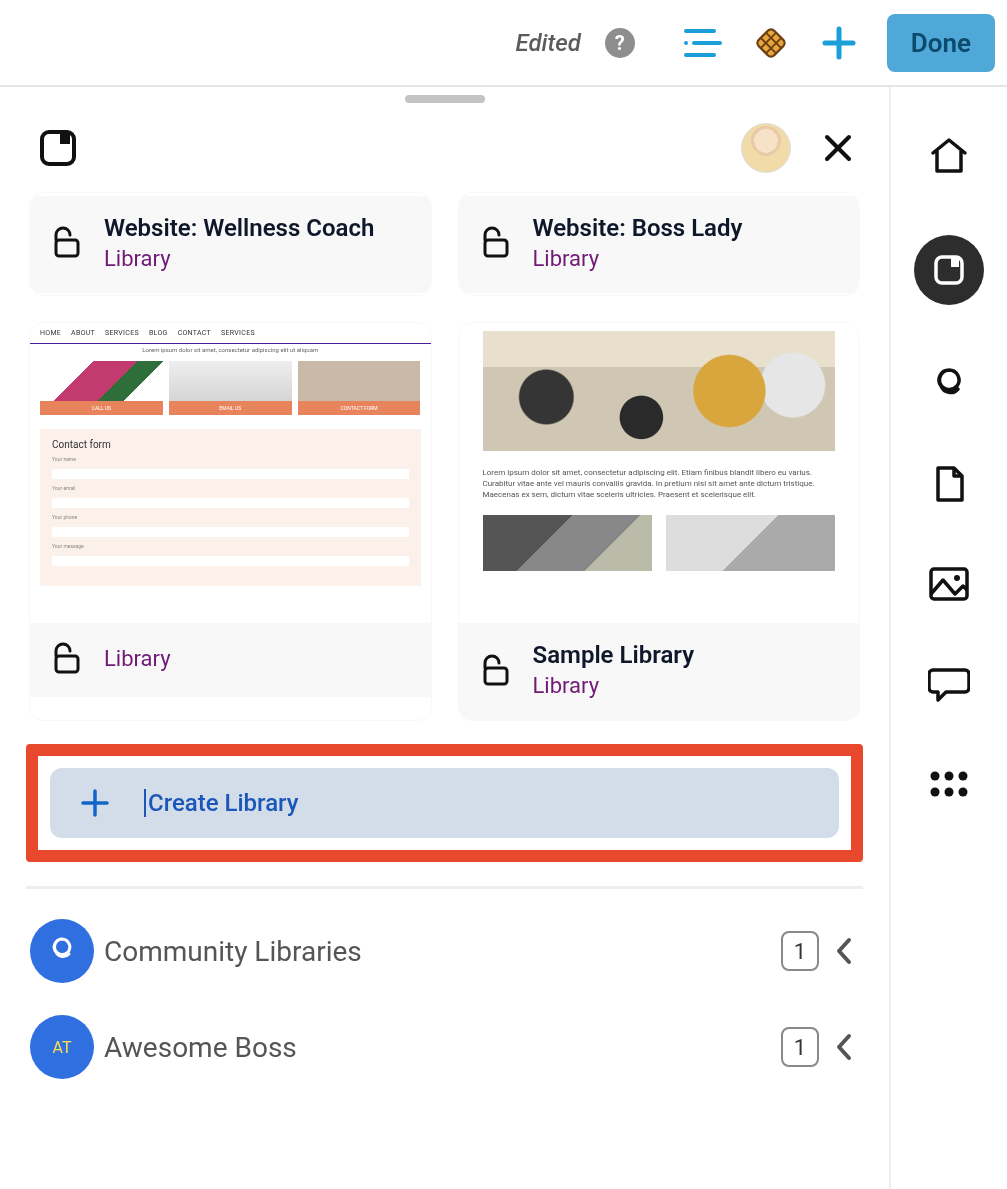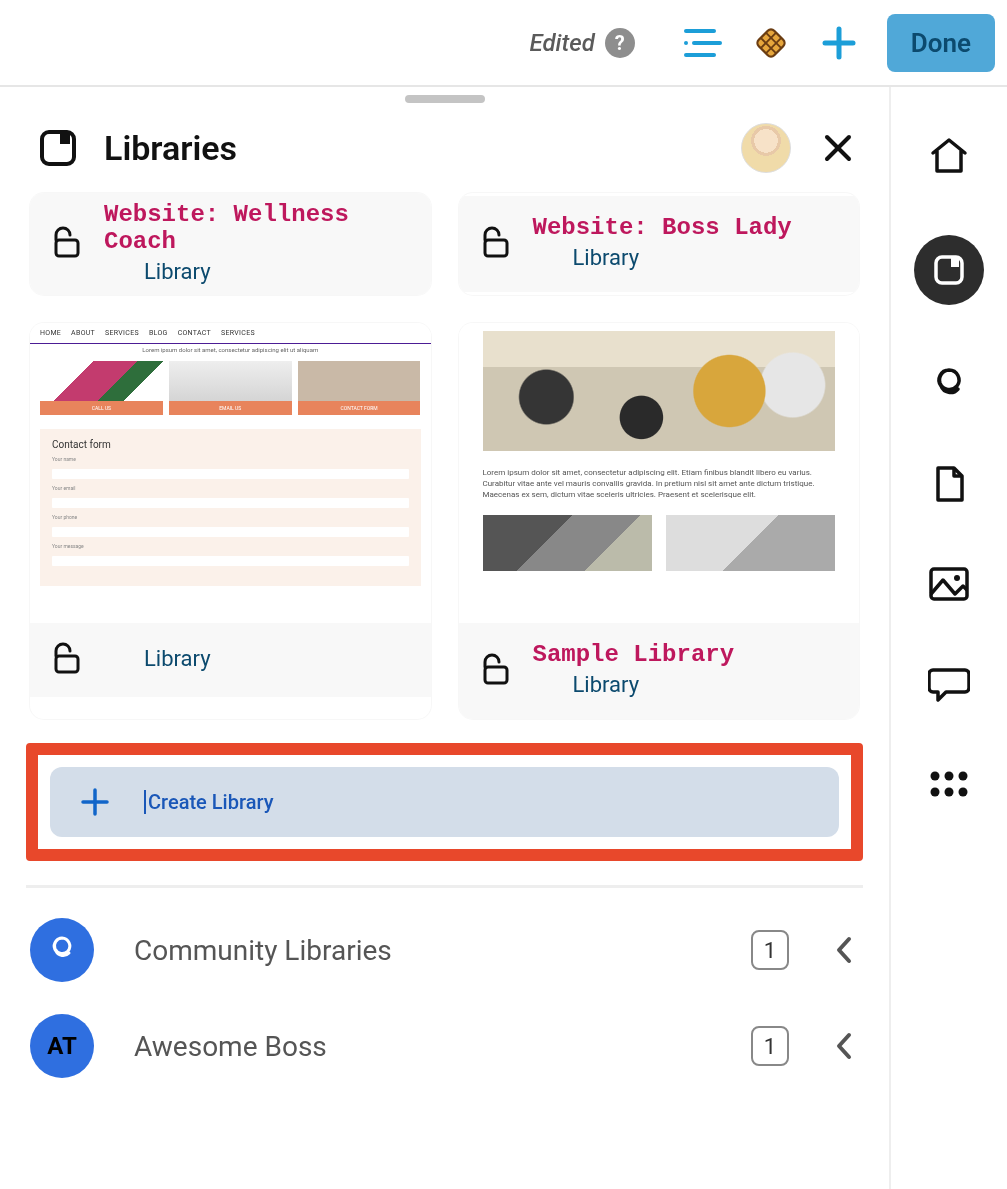--- a/index.html
+++ b/index.html
@@ -1,20 +1,20 @@
 <!DOCTYPE html>
 <html><head>
 <meta charset="utf-8">
 <style>
   * { box-sizing: border-box; margin: 0; padding: 0; font-family: -apple-system, BlinkMacSystemFont, "Segoe UI", Roboto, sans-serif; }
   body { background: #fff; width: 1007px; height: 1189px; overflow: hidden; }
 
   
   .topbar { height: 87px; border-bottom: 2px solid #e6e6e6; display:flex; align-items:center; justify-content:flex-end; padding-right: 12px; gap: 28px; }
-  .edited { display:flex; align-items:center; gap:10px; color:#5b5b5b; font-style: italic; font-size: 24px; font-weight:500; margin-right: 20px;}
+  .edited { display:flex; align-items:center; gap:24px; color:#5b5b5b; font-style: italic; font-size: 24px; font-weight:500; margin-right: 20px;}
   .help-circle { width:30px; height:30px; border-radius:50%; background:#8e8e8e; color:#fff; display:flex; align-items:center; justify-content:center; font-style:normal; font-weight:bold; font-size:20px;}
   .tb-icon { width:40px; height:40px; display:flex; align-items:center; justify-content:center; }
   .done-btn { background:#50a8d8; color:#0c4a6e; font-size:26px; font-weight:600; border:none; border-radius:8px; padding: 14px 24px; cursor:pointer; }
 
   .main { display:flex; height: calc(1189px - 87px); }
   .content { flex:1; position:relative; overflow:hidden; }
   .sidebar { width:118px; border-left:2px solid #eee; display:flex; flex-direction:column; align-items:center; padding-top: 48px; gap: 58px; }
   .sb-icon { width:42px; height:42px; display:flex; align-items:center; justify-content:center; color:#1a1a1a; }
   .sb-icon.active { width:70px; height:70px; border-radius:50%; background:#2d2d2d; color:#fff; }
 
@@ -26,22 +26,22 @@
   .avatar { width:50px; height:50px; border-radius:50%; background: radial-gradient(circle at 50% 35%, #f7e2c8 0 30%, #e8c9a8 30% 38%, #f0dba9 38% 100%); border:1px solid #ddd; }
   .close-x { font-size:34px; color:#111; padding: 0 6px; margin-left: 26px; }
   .ph-right{display:flex;align-items:center;}
 
   .grid { display:grid; grid-template-columns: 1fr 1fr; gap: 28px; padding: 0 30px; }
   .card { background:#fff; border-radius:14px; overflow:hidden; box-shadow: 0 0 0 1px rgba(0,0,0,0.03); display:flex; flex-direction:column; min-width:0;}
   .card.toprow { height: 102px; justify-content:center;}
   .preview { height: 300px; background:#f6f6f6; position:relative; overflow:hidden; }
   .card-bottom { display:flex; align-items:center; gap:20px; padding: 18px 20px 22px 20px; background:#f8f8f8; }
   .card-texts { display:flex; flex-direction:column; gap:4px; }
-  .card-title { font-size:24px; font-weight:600; color:#be185d;font-family:Liberation Mono, monospace; }
-  .card-sub { font-size:22px; color:#0c4a6e;margin-left:40px; }
+  .card-title { font-size:24px; font-weight:600; color:#0f172a; }
+  .card-sub { font-size:22px; color:#701a75; }
 
   
   .pv-designer { background:#fff; }
   .pv-nav { display:flex; gap:10px; font-size:7px; color:#333; padding:6px 10px; border-bottom:1px solid #4c1d95; letter-spacing:0.3px;}
   .pv-touch { text-align:center; font-size:13px; padding:14px 0 2px; font-family: Georgia, serif; color:#222;}
   .pv-lorem { text-align:center; font-size:6px; color:#666; padding: 2px 50px 8px;}
   .pv-row3 { display:flex; gap:6px; padding: 0 10px;}
   .pv-cell { flex:1; height:54px; background:#ddd; position:relative; display:flex; align-items:flex-end; justify-content:center;}
   .pv-cell .bar{ position:absolute; left:0; right:0; bottom:0; height:14px; background:#e8845c; color:#fff; font-size:5px; display:flex; align-items:center; justify-content:center;}
   .pv-cell.a{background:linear-gradient(135deg,#fff 30%,#c33b6e 30% 55%,#2e6e3b 55% 70%,#fff 70%);}
@@ -63,28 +63,28 @@
      linear-gradient(180deg, #e8e0cd 0 30%, #cfc7b3 30% 100%);}
   .pv-para { font-size:8px; color:#555; line-height:1.4; margin-bottom:14px;}
   .pv-two { display:flex; gap:14px;}
   .pv-two div{ flex:1; height:56px; background:#c9bfae;}
   .pv-two div:first-child{background:linear-gradient(135deg,#555 0 40%,#888 40% 70%,#bba 70%);}
   .pv-two div:last-child{background:linear-gradient(135deg,#ddd 0 50%,#aaa 50%);}
 
   .create-wrap { margin: 24px 26px 0; border: 12px solid #e8482b; border-radius:4px; padding: 12px; }
   .create-inner { background:#d3dde9; border-radius:12px; display:flex; align-items:center; gap:34px; padding: 20px 30px; }
   .plus-create { color:#1165c9; font-size:34px; font-weight:300;}
-  .create-input { border:none; background:transparent; outline:none; font-size:20px; color:#1a57b8; font-weight:500; border-left: 2px solid #1a57b8; padding-left:2px; width:100%;}
+  .create-input { border:none; background:transparent; outline:none; font-size:24px; color:#1a57b8; font-weight:500; border-left: 2px solid #1a57b8; padding-left:2px; width:100%;}
   .create-input::placeholder{color:#1a57b8;}
 
   .divider { height:3px; background:#eee; margin: 24px 26px 0; }
 
   .list-section { padding: 30px 30px 0; display:flex; flex-direction:column; gap: 32px;}
-  .list-row { display:flex; align-items:center; gap: 40px;}
-  .list-icon { width:64px; height:64px; border-radius:50%; display:flex; align-items:center; justify-content:center; color:#000000; font-weight:700; font-size:24px;}
+  .list-row { display:flex; align-items:center; gap: 10px;}
+  .list-icon { width:64px; height:64px; border-radius:50%; display:flex; align-items:center; justify-content:center; color:#fde047; font-weight:400; font-size:16px;}
   .li-community{ background:#2f6fe0;}
   .li-team{ background:#2f6fe0;}
   .list-label{ font-size:28px; color:#555; flex:1;}
   .badge { min-width:38px; height:40px; border:2px solid #888; border-radius:8px; display:flex; align-items:center; justify-content:center; font-size:22px; color:#333;}
   .chev { font-size:28px; color:#555; padding:0 6px;}
 
   
   svg{display:block;}
 </style>
 </head>
@@ -132,21 +132,20 @@
     <div class="drag-handle"></div>
 
     <div class="panel-header">
       <div class="ph-left">
         <span>
           <svg width="40" height="40" viewBox="0 0 40 40">
               <rect x="4" y="4" width="32" height="32" rx="7" fill="none" stroke="#111" stroke-width="4"></rect>
               <rect x="22" y="4" width="10" height="12" fill="#111"></rect>
             </svg>
         </span>
-        <span class="ph-title">Libraries</span>
       </div>
       <div class="ph-right">
         <div class="avatar"></div>
         <div class="close-x">
           <svg width="30" height="30" viewBox="0 0 30 30">
               <g stroke="#111" stroke-width="4" stroke-linecap="round">
                 <line x1="4" y1="4" x2="26" y2="26"></line>
                 <line x1="26" y1="4" x2="4" y2="26"></line>
               </g>
             </svg>

